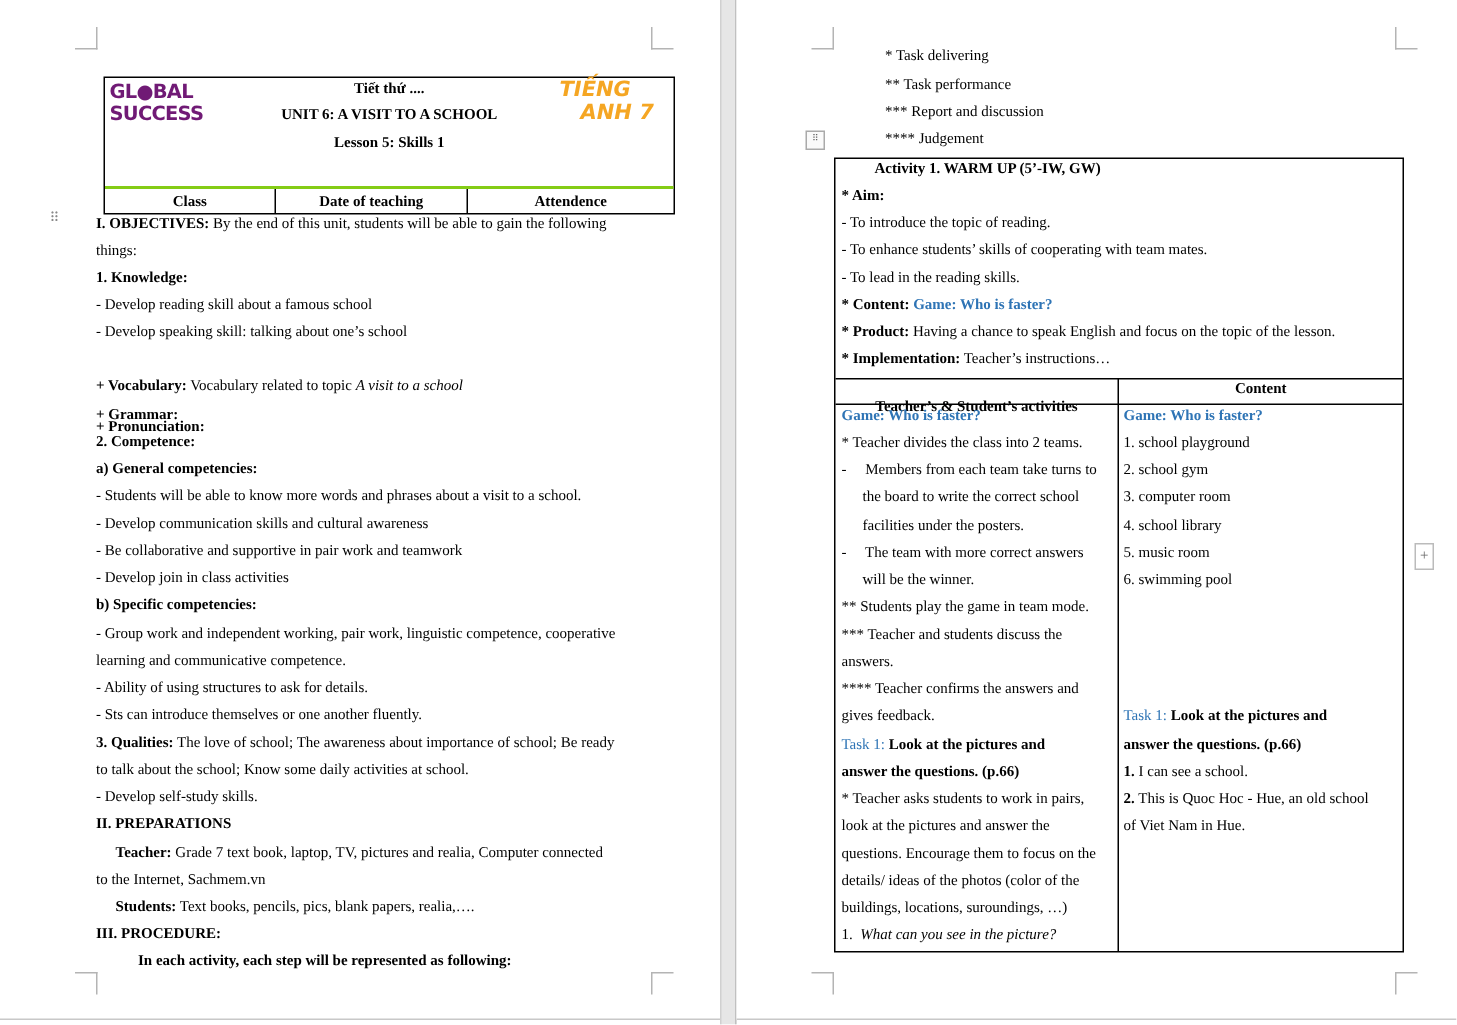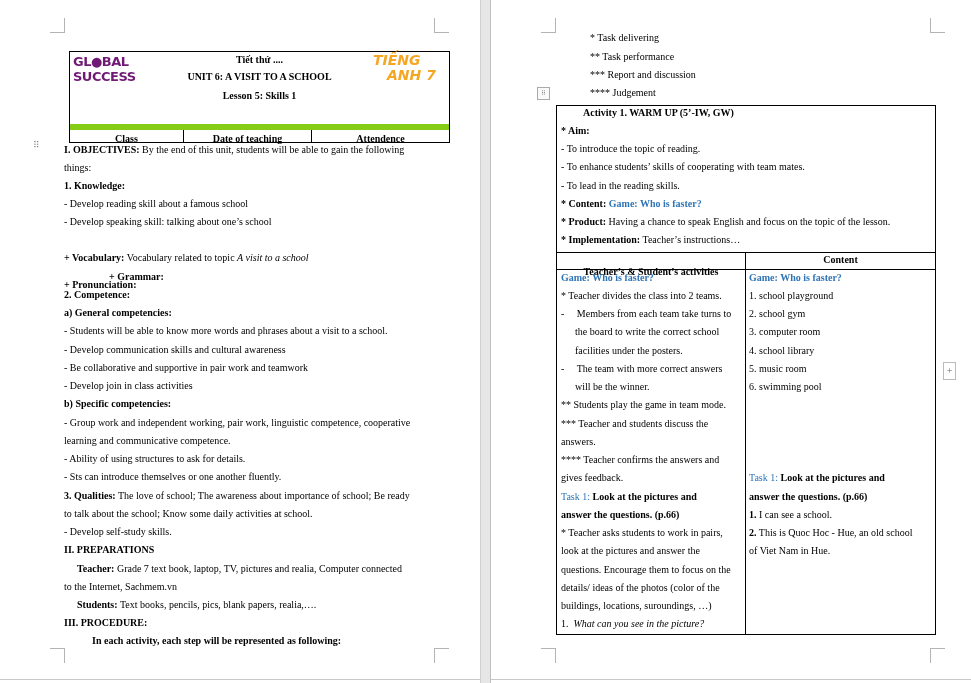--- a/index.html
+++ b/index.html
@@ -30,21 +30,21 @@
   .b { font-weight:bold; }
   .i { font-style:italic; }
   .blue { color:#2e74b5; font-weight:bold; }
 
   
   .hdr-table {
     position:absolute; left:69px; top:51px; width:381px; height:92px;
     border:1px solid #000; box-sizing:border-box;
   }
   .hdr-table .row2 {
-    position:absolute; left:0; right:0; top:72px; bottom:0; border-top:6px solid #84cc16;
+    position:absolute; left:0; right:0; top:72px; bottom:0; border-top:2px solid #84cc16;
     display:flex;
   }
   .hdr-table .row2 div {
     font-size:10px; font-weight:bold; text-align:center; line-height:18px; box-sizing:border-box;
   }
   .hdr-title { position:absolute; left:0; right:0; text-align:center; font-size:10px; font-weight:bold; }
 
   .logo-gs {
     position:absolute; left:3px; top:2px; width:60px; height:40px;
     font-family:"DejaVu Sans", sans-serif; font-weight:bold; font-size:13px; line-height:15px;
@@ -119,21 +119,21 @@
   <span class="b">I. OBJECTIVES:</span><span> By the end of this unit, students will be able to gain the following</span>
 </div>
 <div class="line" style="left:64px;top:162px;">things:</div>
 <div class="line b" style="left:64px;top:180px;">1. Knowledge:</div>
 <div class="line" style="left:64px;top:198px;">- Develop reading skill about a famous school</div>
 <div class="line" style="left:64px;top:216px;">- Develop speaking skill: talking about one’s school</div>
 <div class="line b" style="left:64px;top:234px;margin-top:45px;">+ Pronunciation:</div>
 <div class="line" style="left:64px;top:252px;">
   <span class="b">+ Vocabulary:</span><span> Vocabulary related to topic </span><span class="i">A visit to a school</span>
 </div>
-<div class="line b" style="left:64px;top:271px;margin-left:45px;">+ Grammar:</div>
+<div class="line b" style="left:64px;top:271px;">+ Grammar:</div>
 <div class="line b" style="left:64px;top:289px;">2. Competence:</div>
 <div class="line b" style="left:64px;top:307px;">a) General competencies:</div>
 <div class="line" style="left:64px;top:325px;">- Students will be able to know more words and phrases about a visit to a school.</div>
 <div class="line" style="left:64px;top:344px;"> - Develop communication skills and cultural awareness</div>
 <div class="line" style="left:64px;top:362px;">- Be collaborative and supportive in pair work and teamwork</div>
 <div class="line" style="left:64px;top:380px;">- Develop join in class activities</div>
 <div class="line b" style="left:64px;top:398px;">b) Specific competencies:</div>
 <div class="line" style="left:64px;top:417px;">- Group work and independent working, pair work, linguistic competence, cooperative</div>
 <div class="line" style="left:64px;top:435px;text-align:right;">learning and communicative competence.</div>
 <div class="line" style="left:64px;top:453px;">- Ability of using structures to ask for details.</div>

